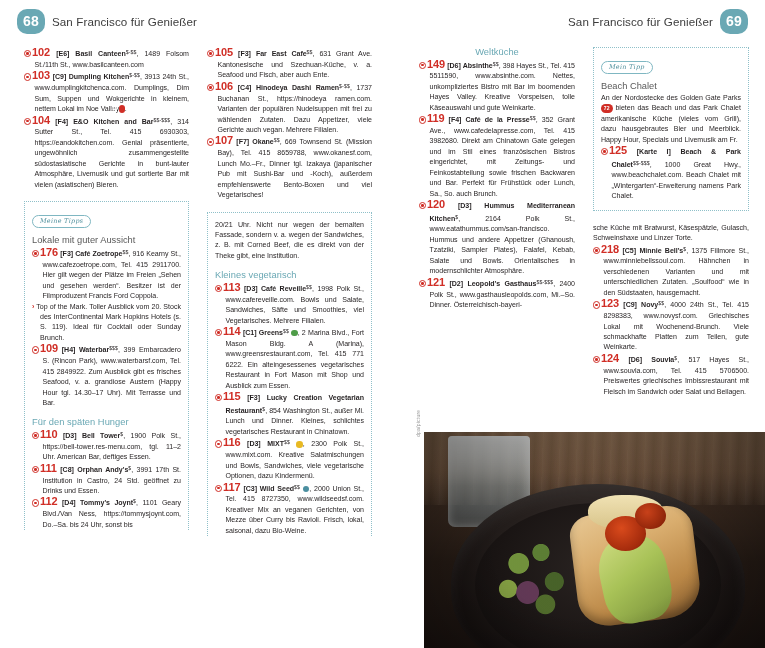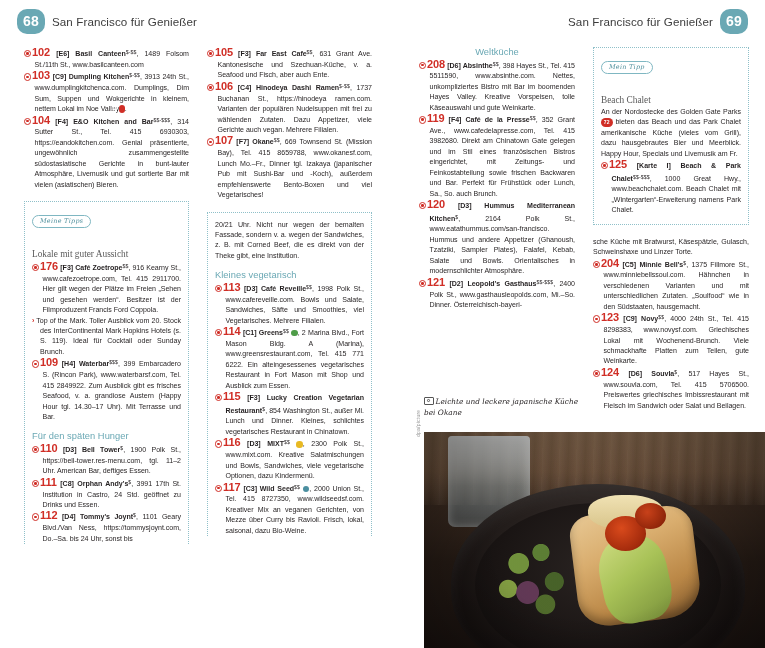--- a/index.html
+++ b/index.html
@@ -188,27 +188,26 @@
   .tiplabel {
     display: inline-block;
     border: 1px solid #7fb7c2;
     border-radius: 9px;
     padding: 1.2px 7px 1.8px 7px;
     font-size: 6.4px;
     color: #4f8f9c;
     font-style: italic;
     font-family: "DejaVu Serif", serif;
     letter-spacing: .3px;
-    margin-bottom: 20px;
+    margin-bottom: 6px;
   }
   .tip-head {
     font-size: 9.3px;
     color: #5a5a5a;
     margin: 1px 0 2px 0;
-    font-family: Liberation Serif, serif;
   }
   .bullet-entry {
     font-size: 7.05px;
     line-height: 10.45px;
     color: #231f20;
     padding-left: 8px;
     text-indent: -8px;
     text-align: justify;
     margin: 0;
   }
@@ -486,21 +485,21 @@
       <span class="folio">69</span>
     </div>
   </div>
 
   <div class="cols cols-right">
 
     <div class="col col-r">
       <div class="sec-head sec-head-first">Weltküche</div>
 
       <p class="entry">
-        <span class="pin"></span><span class="num">208</span>
+        <span class="pin"></span><span class="num">149</span>
         <span class="bracket">[D6]</span>
         <span class="bold">Absinthe</span><span class="price">$$</span><span>, 398 Hayes St., Tel. 415 5511590, www.absinthe.com. Nettes, unkompliziertes Bistro mit Bar im boomenden Hayes Valley. Kreative Vorspeisen, tolle Käseauswahl und gute Weinkarte.</span>
       </p>
 
       <p class="entry">
         <span class="pin"></span><span class="num">119</span>
         <span class="bracket">[F4]</span>
         <span class="bold">Café de la Presse</span><span class="price">$$</span><span>, 352 Grant Ave., www.cafedelapresse.com, Tel. 415 3982680. Direkt am Chinatown Gate gelegen und im Stil eines französischen Bistros eingerichtet, mit Zeitungs- und Feinkostabteilung sowie frischen Backwaren und Bar. Perfekt für Frühstück oder Lunch, Sa., So. auch Brunch.</span>
       </p>
 
@@ -532,42 +531,39 @@
         <p class="entry">
           <span class="pin"></span><span class="num">125</span>
           <span class="bracket">[Karte I]</span>
           <span class="bold">Beach &amp; Park Chalet</span><span class="price">$$-$$$</span><span>, 1000 Great Hwy., www.beachchalet.com. Beach Chalet mit „Wintergarten“-Erweiterung namens Park Chalet.</span>
         </p>
       </div>
 
       <p class="para" style="margin-top:12px;">sche Küche mit Bratwurst, Käsespätzle, Gulasch, Schweinshaxe und Linzer Torte.</p>
 
       <p class="entry">
-        <span class="pin"></span><span class="num">204</span>
+        <span class="pin"></span><span class="num">218</span>
         <span class="bracket">[C5]</span>
         <span class="bold">Minnie Bell's</span><span class="price">$</span><span>, 1375 Fillmore St., www.minniebellssoul.com. Hähnchen in verschiedenen Varianten und mit unterschiedlichen Zutaten. „Soulfood“ wie in den Südstaaten, hausgemacht.</span>
       </p>
 
       <p class="entry">
         <span class="pin"></span><span class="num">123</span>
         <span class="bracket">[C9]</span>
         <span class="bold">Novy</span><span class="price">$$</span><span>, 4000 24th St., Tel. 415 8298383, www.novysf.com. Griechisches Lokal mit Wochenend-Brunch. Viele schmackhafte Platten zum Teilen, gute Weinkarte.</span>
       </p>
 
       <p class="entry">
         <span class="pin"></span><span class="num">124</span>
         <span class="bracket">[D6]</span>
         <span class="bold">Souvla</span><span class="price">$</span><span>, 517 Hayes St., www.souvla.com, Tel. 415 5706500. Preiswertes griechisches Imbissrestaurant mit Fleisch im Sandwich oder Salat und Beilagen.</span>
       </p>
     </div>
   </div>
 
-  <div class="caption" style="left:424px; top:397px; width:160px;">
-    <span class="cam-icon"></span><span>Leichte und leckere japanische Küche bei Okane</span>
-  </div>
 
   <div class="photo">
     <div class="ph-bg"></div>
     <div class="ph-wood"></div>
     <div class="ph-glass"></div>
     <div class="ph-skillet"></div>
     <div class="ph-skillet2"></div>
     <div class="ph-greens"></div>
     <div class="ph-fish"></div>
     <div class="ph-avocado"></div>

